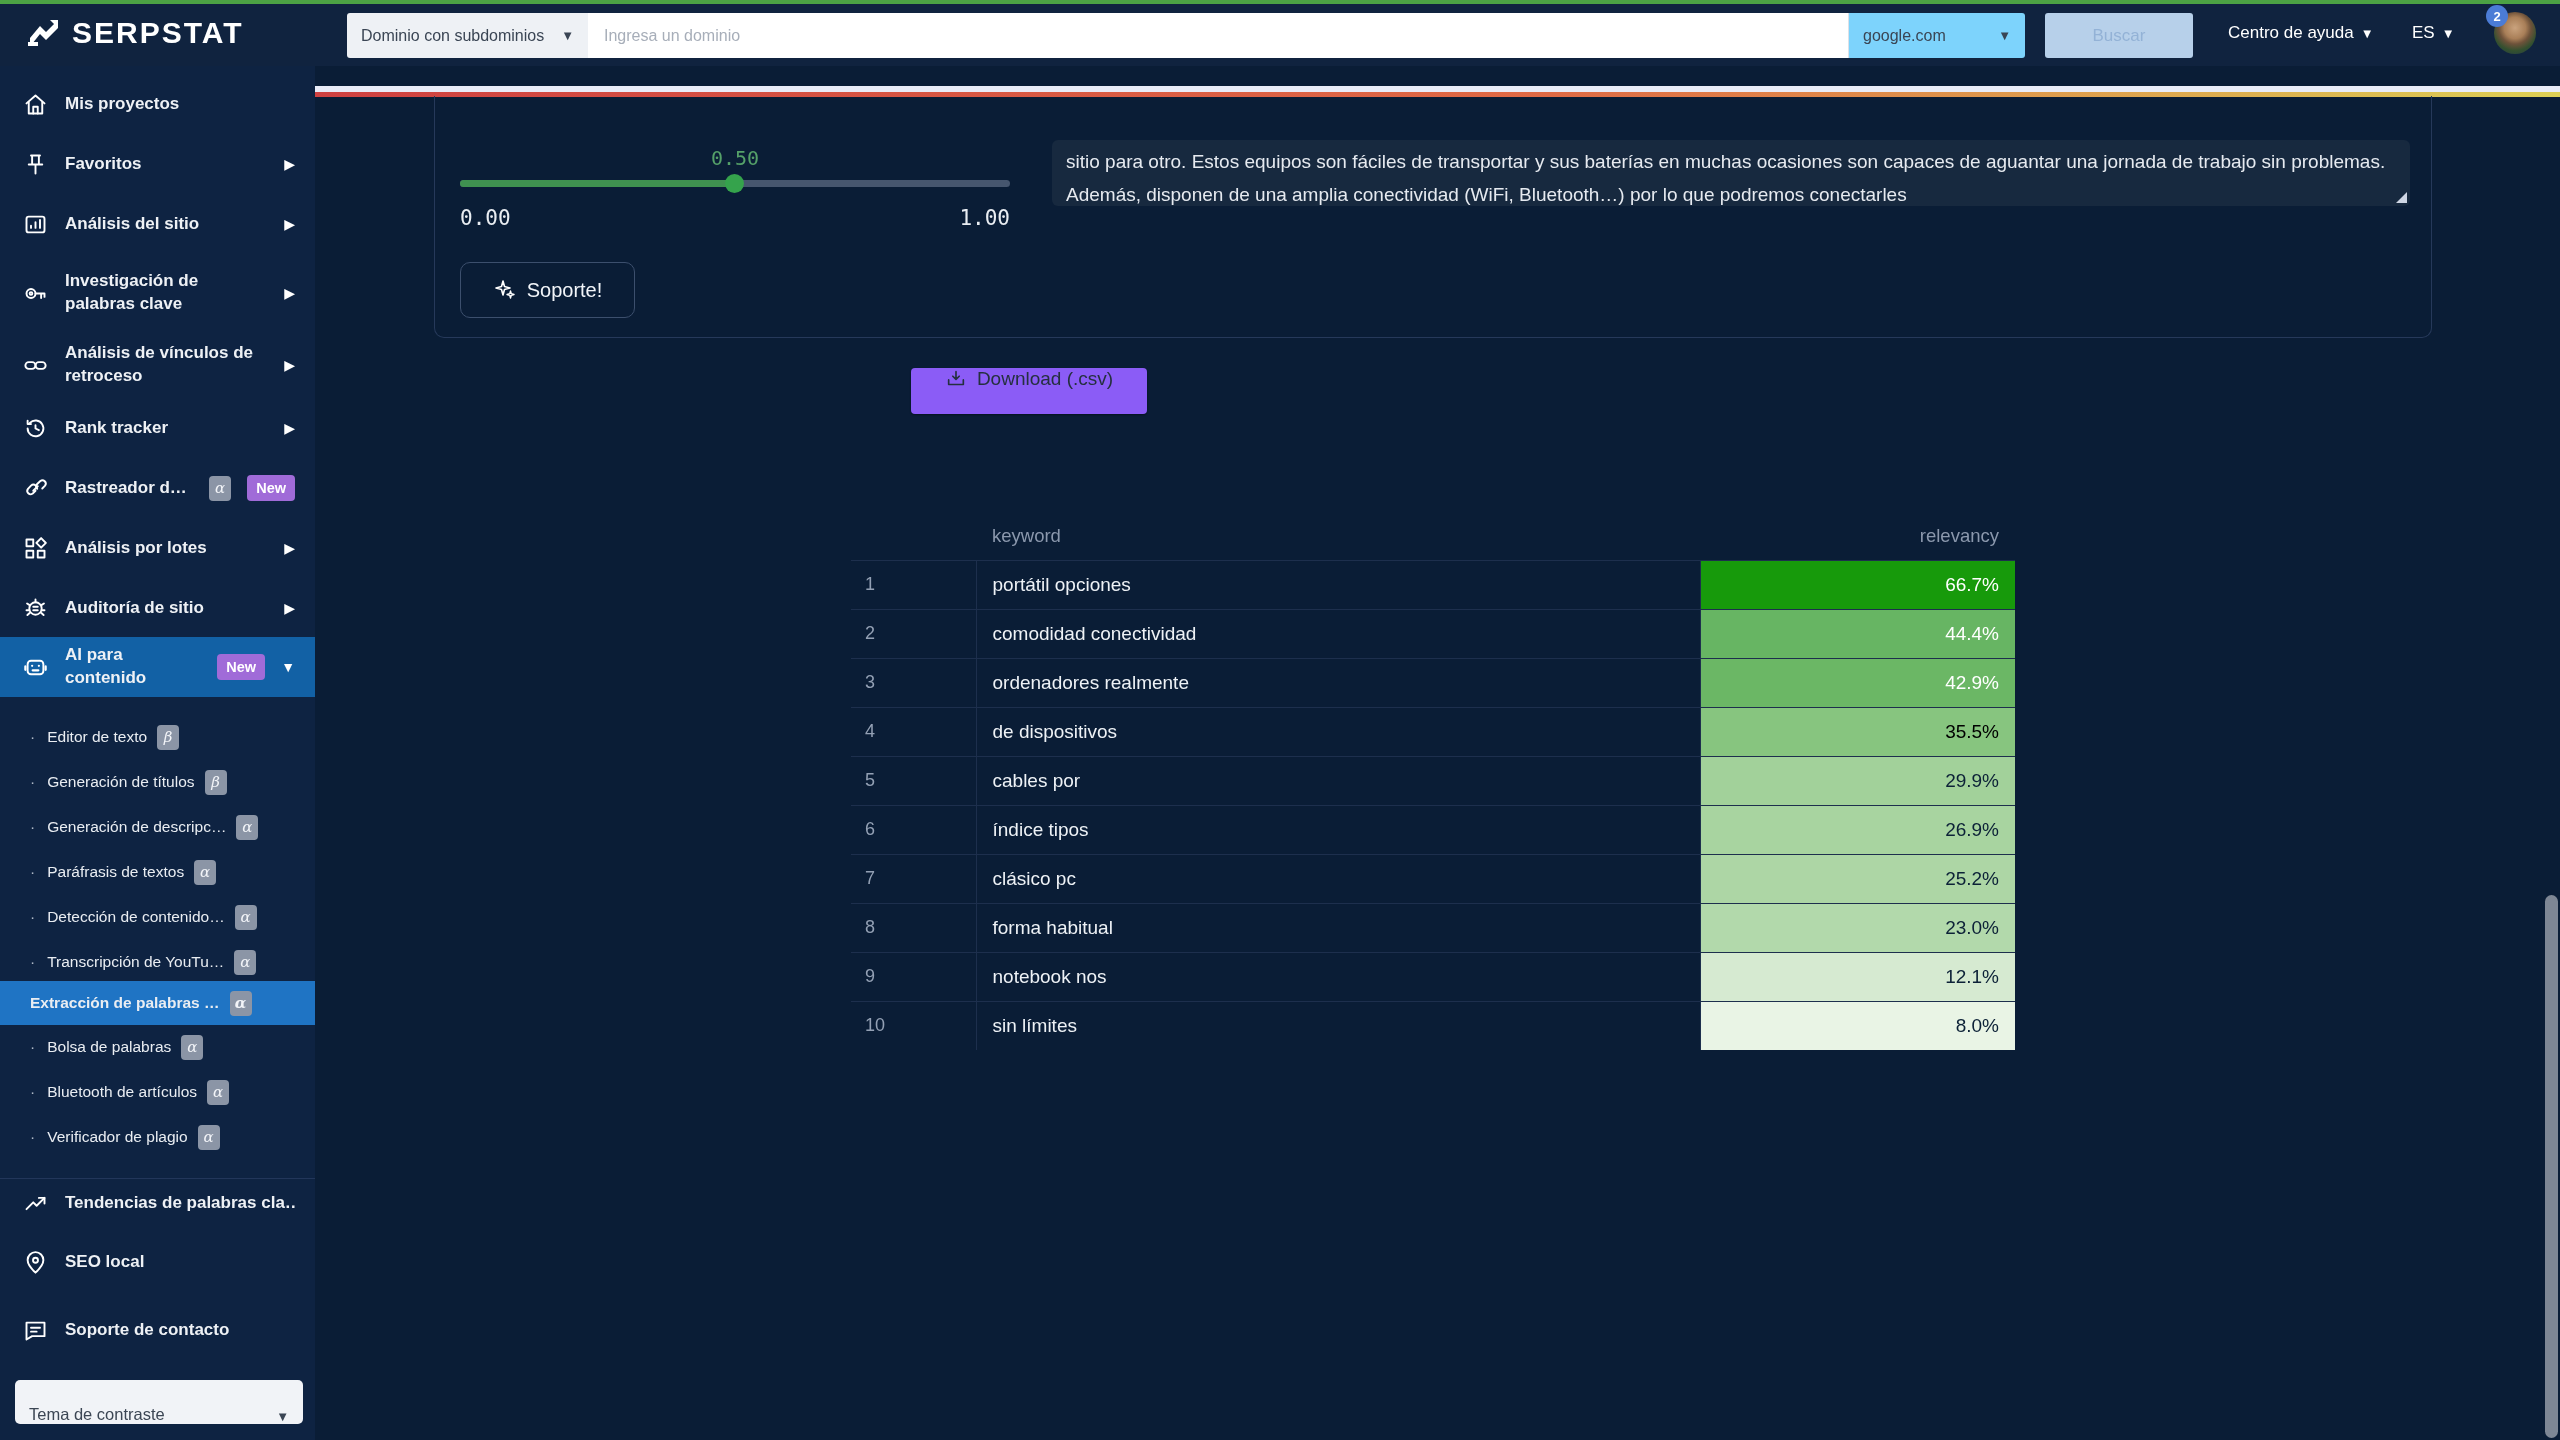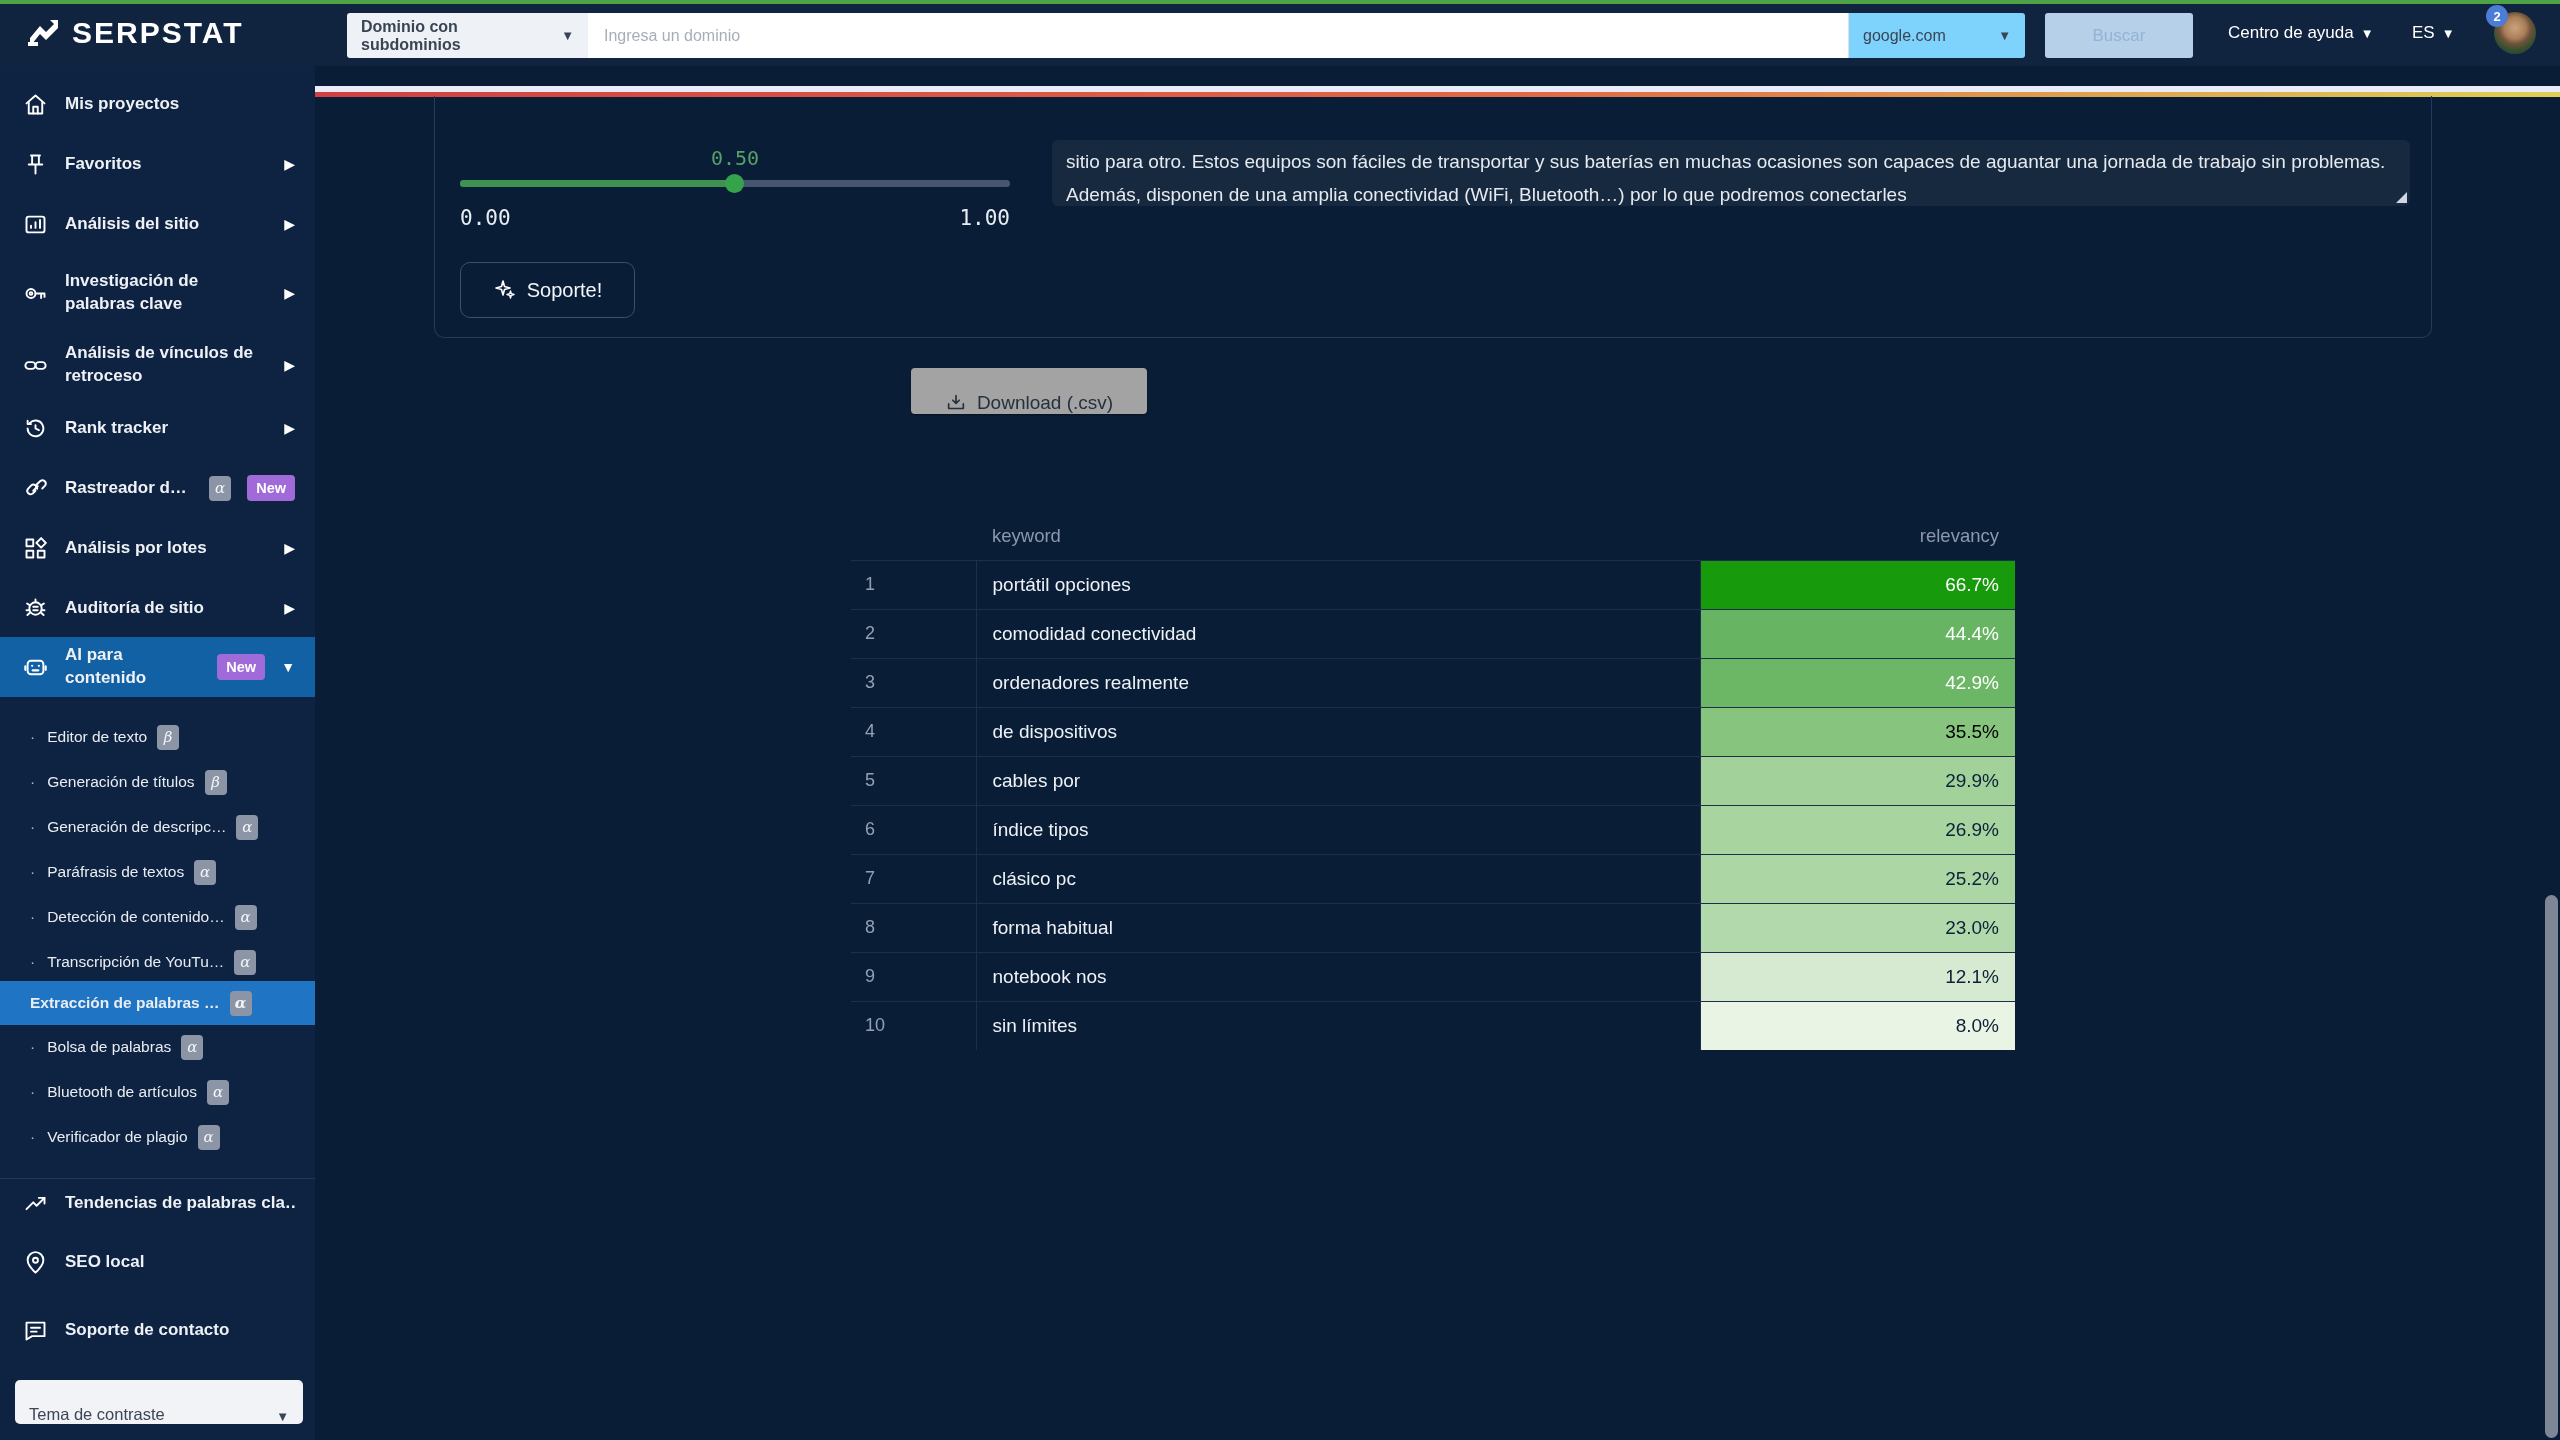--- a/index.html
+++ b/index.html
@@ -5,21 +5,21 @@
   *{margin:0;padding:0;box-sizing:border-box;}
   html,body{width:2560px;height:1440px;overflow:hidden;}
   body{font-family:"Liberation Sans",sans-serif;background:#0a1d36;color:#eef1f5;position:relative;}
 
   
   .topbar{position:absolute;left:0;top:0;width:2560px;height:66px;background:#10233f;}
   .topline{position:absolute;left:0;top:0;width:100%;height:4px;background:#4ca244;}
   .brand{position:absolute;left:26px;top:16px;display:flex;align-items:center;gap:10px;cursor:pointer;}
   .brand-text{font-size:30px;font-weight:bold;letter-spacing:2px;color:#fff;}
   .seg{position:absolute;top:13px;height:45px;display:flex;align-items:center;font-size:16px;color:#3a4554;}
-  .seg.type{left:347px;width:241px;background:#eef1f5;border-radius:3px 0 0 3px;justify-content:space-between;padding:0 14px;cursor:pointer;font-weight:bold;}
+  .seg.type{left:347px;width:241px;background:#eef1f5;border-radius:3px 0 0 3px;justify-content:space-between;padding:0 14px;cursor:pointer;}
   .seg.input{left:588px;width:1260px;background:#ffffff;padding:0 16px;}
   .seg.input input{border:none;outline:none;width:100%;font-size:16px;color:#3a4554;font-family:"Liberation Sans",sans-serif;background:transparent;}
   .seg.input input::placeholder{color:#a7aeb9;}
   .seg.engine{left:1848px;width:177px;background:#7dd3fc;border-left:1px solid #dde1e7;border-radius:0 3px 3px 0;justify-content:space-between;padding:0 14px;cursor:pointer;}
   .buscar{position:absolute;left:2045px;top:13px;width:148px;height:45px;background:#b7d0ea;color:#93b2d6;font-size:17px;border:none;border-radius:3px;font-family:"Liberation Sans",sans-serif;}
   .tb-link{position:absolute;top:0;height:66px;display:flex;align-items:center;color:#fff;font-size:17px;gap:7px;cursor:pointer;}
   .help{left:2228px;}
   .lang{left:2412px;}
   .caret{font-size:13px;}
   .caret.dark{color:#3a4554;}
@@ -51,21 +51,21 @@
   .card{position:absolute;left:119px;top:30px;width:1998px;height:242px;border:1px solid #26395a;border-top:none;border-radius:0 0 10px 10px;}
   .slider-value{position:absolute;left:380px;top:80px;width:80px;text-align:center;font-family:"DejaVu Sans Mono",monospace;font-size:20px;color:#55a169;}
   .slider-track{position:absolute;left:145px;top:114px;width:550px;height:7px;border-radius:4px;background:#46566e;cursor:pointer;}
   .slider-fill{position:absolute;left:0;top:0;width:50%;height:7px;border-radius:4px;background:#3f9150;}
   .slider-handle{position:absolute;left:50%;top:50%;width:19px;height:19px;margin:-10px 0 0 -10px;border-radius:50%;background:#35a34c;cursor:grab;}
   .slider-min{position:absolute;left:145px;top:140px;font-family:"DejaVu Sans Mono",monospace;font-size:21px;color:#e9edf2;}
   .slider-max{position:absolute;left:615px;top:140px;width:80px;text-align:right;font-family:"DejaVu Sans Mono",monospace;font-size:21px;color:#e9edf2;}
   .gen-btn{position:absolute;left:145px;top:196px;width:175px;height:56px;border:1.5px solid #3c4f6d;border-radius:10px;background:transparent;color:#f2f5f9;font-size:20px;font-family:"Liberation Sans",sans-serif;display:flex;align-items:center;justify-content:center;gap:10px;cursor:pointer;}
   .txtarea{position:absolute;left:737px;top:74px;width:1358px;height:66px;background:#17293f;border-radius:6px;padding:5px 14px;font-size:19px;line-height:33px;color:#e6eaf0;overflow:hidden;cursor:text;}
   .txtarea .rsz{position:absolute;right:3px;bottom:3px;width:0;height:0;border-left:11px solid transparent;border-bottom:11px solid #cfd6e4;}
-  .dl-btn{position:absolute;left:596px;top:302px;width:236px;height:46px;background:#a3a3a3;border:none;border-radius:4px;color:#25303f;font-size:19px;font-family:"Liberation Sans",sans-serif;display:flex;align-items:flex-end;justify-content:center;gap:10px;cursor:pointer;box-shadow:0 1px 2px rgba(0,0,0,.4);}
+  .dl-btn{position:absolute;left:596px;top:302px;width:236px;height:46px;background:#8b5cf6;border:none;border-radius:4px;color:#25303f;font-size:19px;font-family:"Liberation Sans",sans-serif;display:flex;align-items:flex-start;justify-content:center;gap:10px;cursor:pointer;box-shadow:0 1px 2px rgba(0,0,0,.4);}
 
   
   .ktable{position:absolute;left:536px;top:446px;width:1164px;border-collapse:collapse;font-size:19px;}
   .ktable th{height:48px;font-weight:normal;color:#8b98ad;font-size:18.5px;}
   .ktable th.kh{text-align:left;padding-left:16px;}
   .ktable th.rh{text-align:right;padding-right:16px;}
   .ktable td{height:49px;border-top:1px solid #1d2f4d;}
   .ktable .c1{width:125px;color:#93a0b4;font-size:18px;padding-left:14px;border-right:1px solid #1d2f4d;}
   .ktable .c2{width:724px;color:#eef2f6;padding-left:16px;border-right:1px solid #1d2f4d;}
   .ktable .c3{width:315px;text-align:right;padding-right:16px;}

